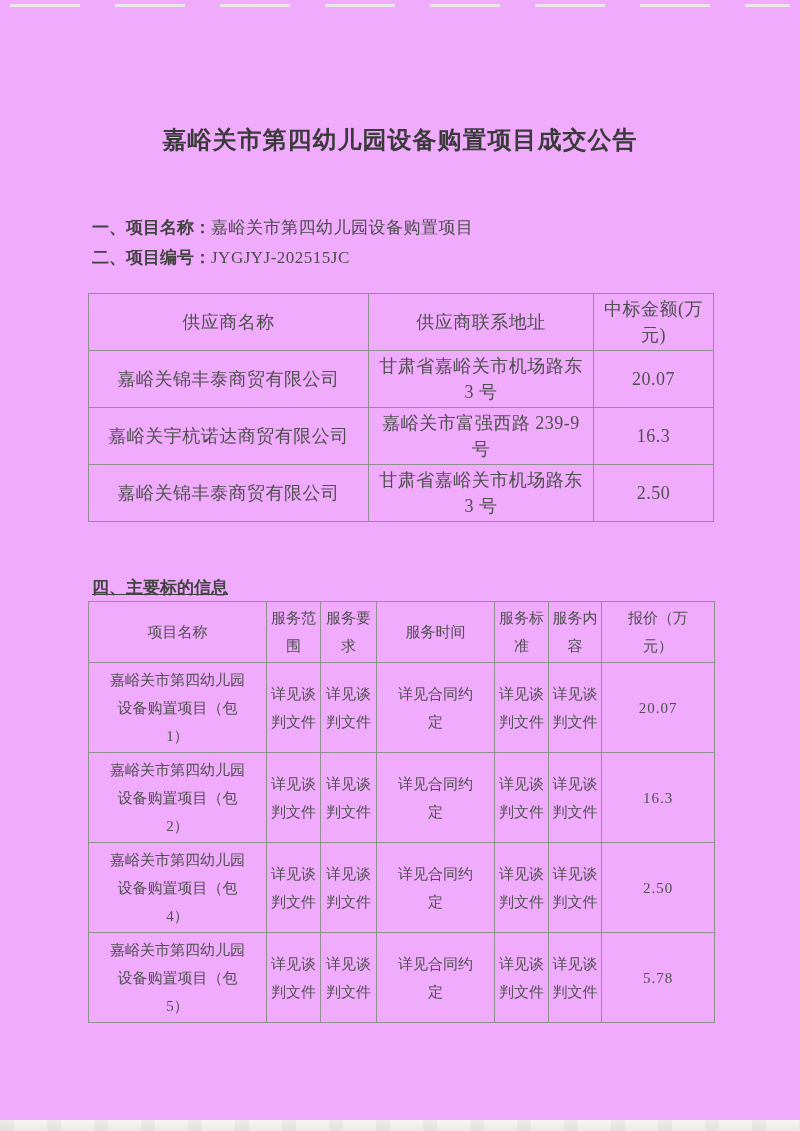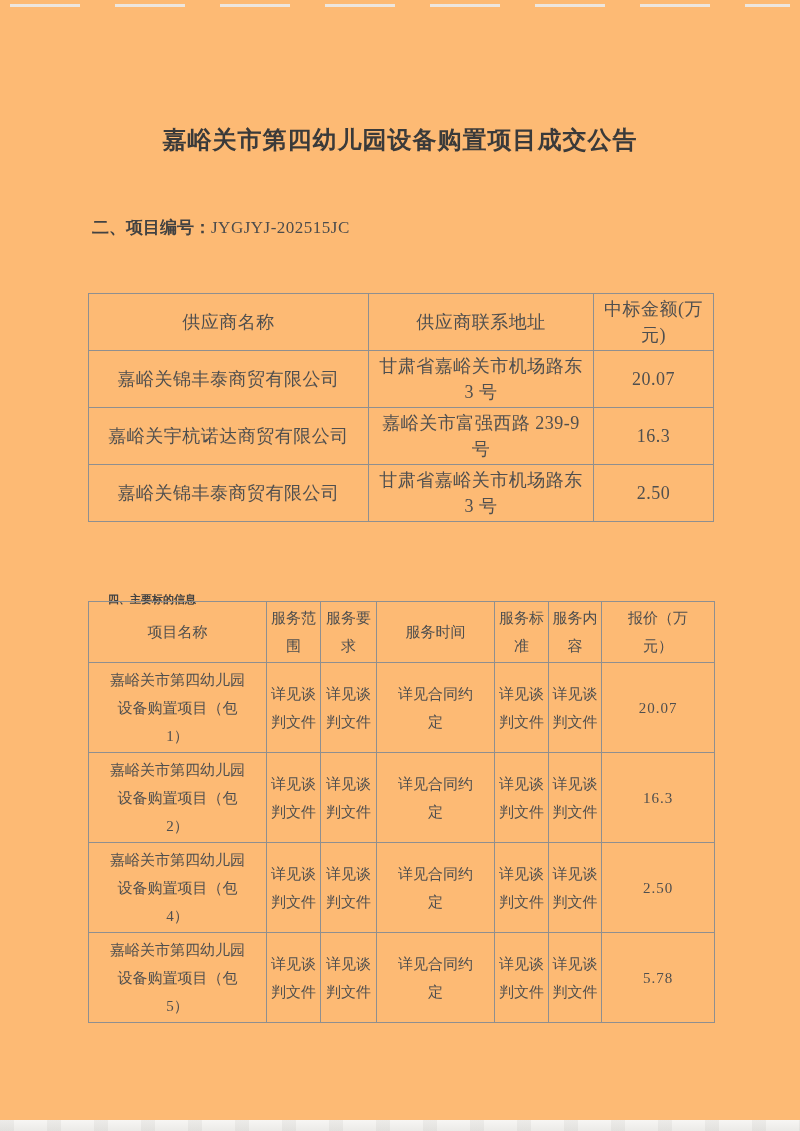--- a/index.html
+++ b/index.html
@@ -1,19 +1,19 @@
 <!DOCTYPE html>
 <html><head>
 <meta charset="utf-8">
 <style>
   html,body{margin:0;padding:0;background:#ffffff;}
   .page{
     position:relative;
     width:800px;height:1131px;
-    background:#fdba74;
+    background:#f0abfc;
     font-family:"Liberation Serif","DejaVu Serif",serif;
     color:#4a4a4a;
     overflow:hidden;
   }
   
   .scan-top{
     position:absolute;top:4px;left:10px;width:780px;height:3px;
     background:repeating-linear-gradient(90deg,#ebebea 0 70px,rgba(0,0,0,0) 70px 105px);
     opacity:.9;
   }
@@ -50,41 +50,44 @@
     padding:2px 9px;
     overflow:hidden;
   }
   
   .award-table{top:293px;width:625px;font-size:18px;}
   .award-table thead tr{height:37px;}
   .award-table tbody tr{height:47px;}
   .award-table td, .award-table th{line-height:26px;letter-spacing:.5px;}
   
   .s4-heading{
-    position:absolute;top:576px;left:92px;margin:16px;
-    font-size:11px;font-weight:700;color:#424242;
+    position:absolute;top:576px;left:92px;margin:0;
+    font-size:17px;font-weight:700;color:#424242;text-decoration:underline;
   }
   
   .subject-table{top:601px;width:626px;font-size:15px;}
   .subject-table thead tr{height:56px;}
   .subject-table tbody tr{height:90px;}
   .subject-table td, .subject-table th{line-height:28px;padding:2px 16px;}
   .subject-table .narrow{padding:2px 2px;}
   .num{letter-spacing:1px;}
 </style>
 </head>
 <body>
 
 <div class="page">
 
   <div class="scan-top"></div>
 
   <h1 class="title">嘉峪关市第四幼儿园设备购置项目成交公告</h1>
 
   <div class="meta">
+    <div class="meta-row">
+      <span class="meta-label">一、项目名称：</span><span class="meta-value">嘉峪关市第四幼儿园设备购置项目</span>
+    </div>
     <div class="meta-row">
       <span class="meta-label">二、项目编号：</span><span class="meta-value">JYGJYJ-202515JC</span>
     </div>
   </div>
 
   <table class="award-table">
     <colgroup>
         <col style="width:280px">
         <col style="width:225px">
         <col style="width:120px">

